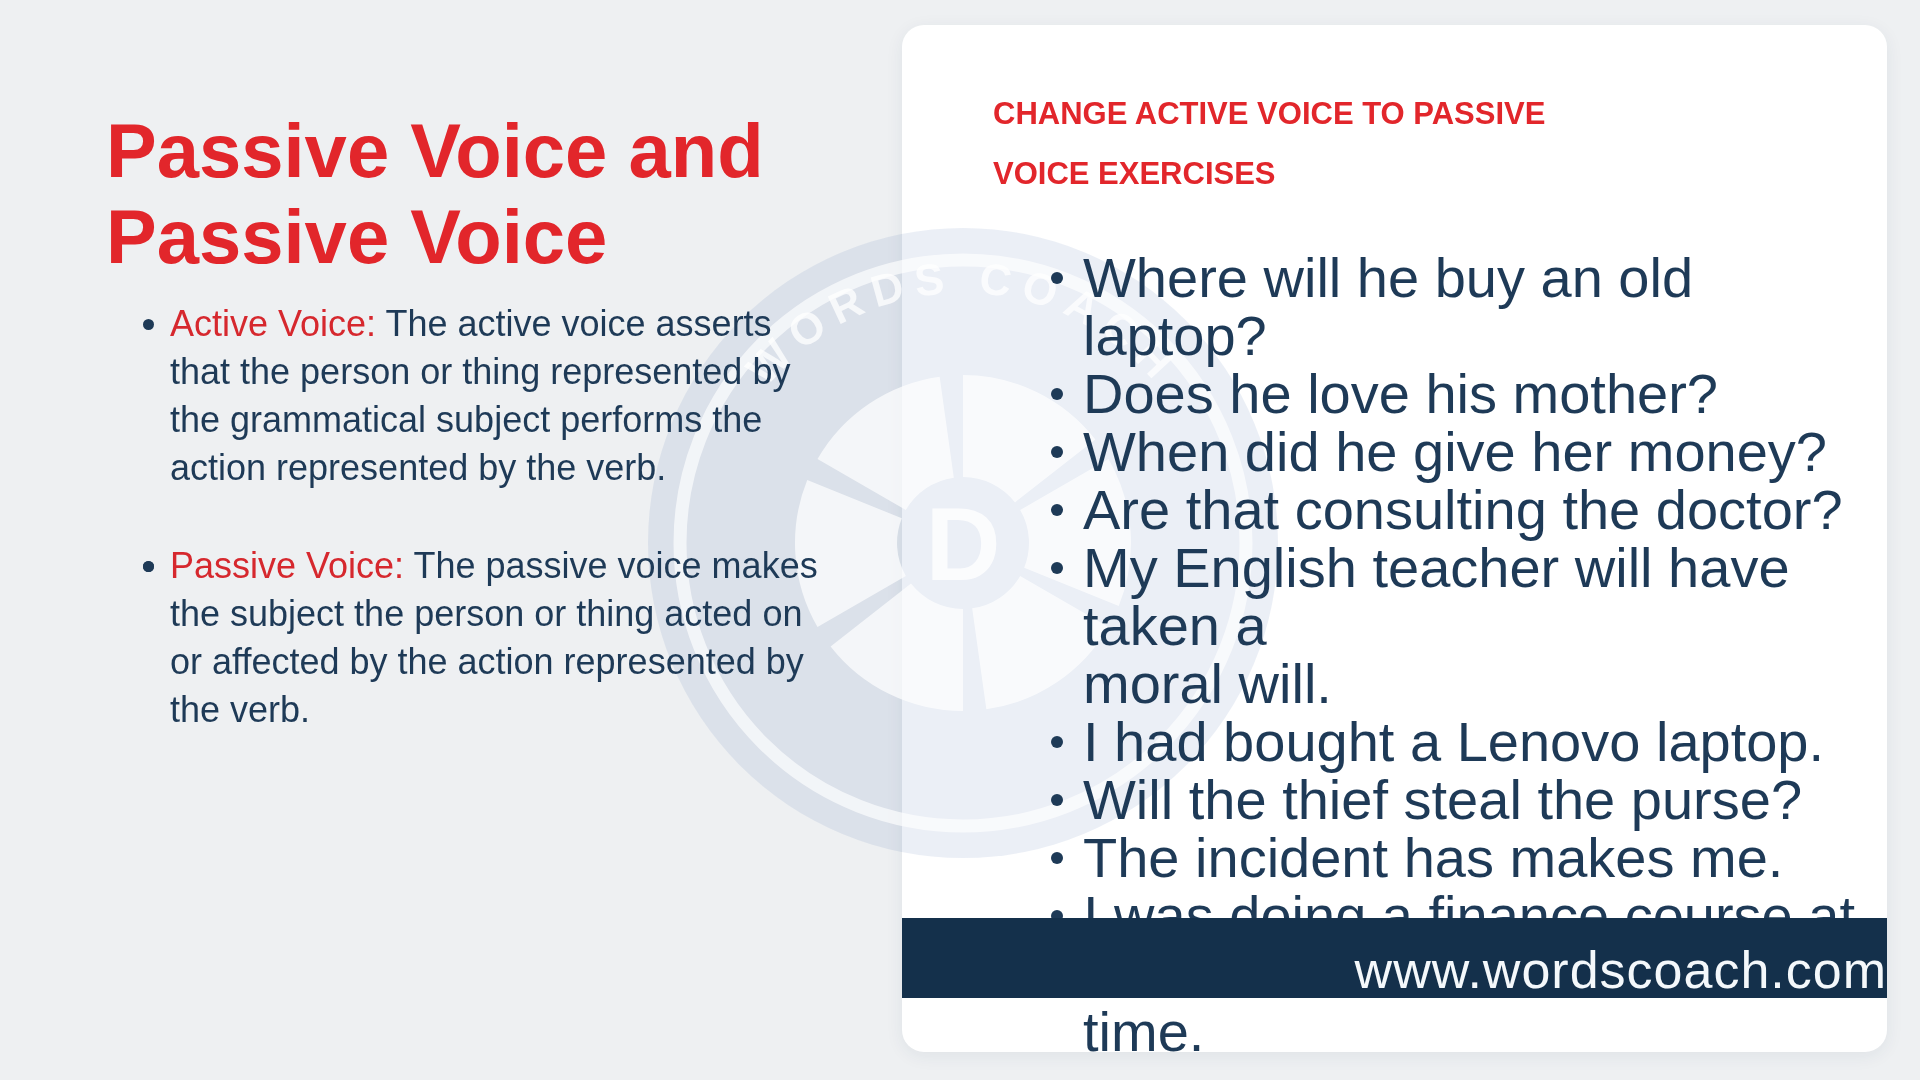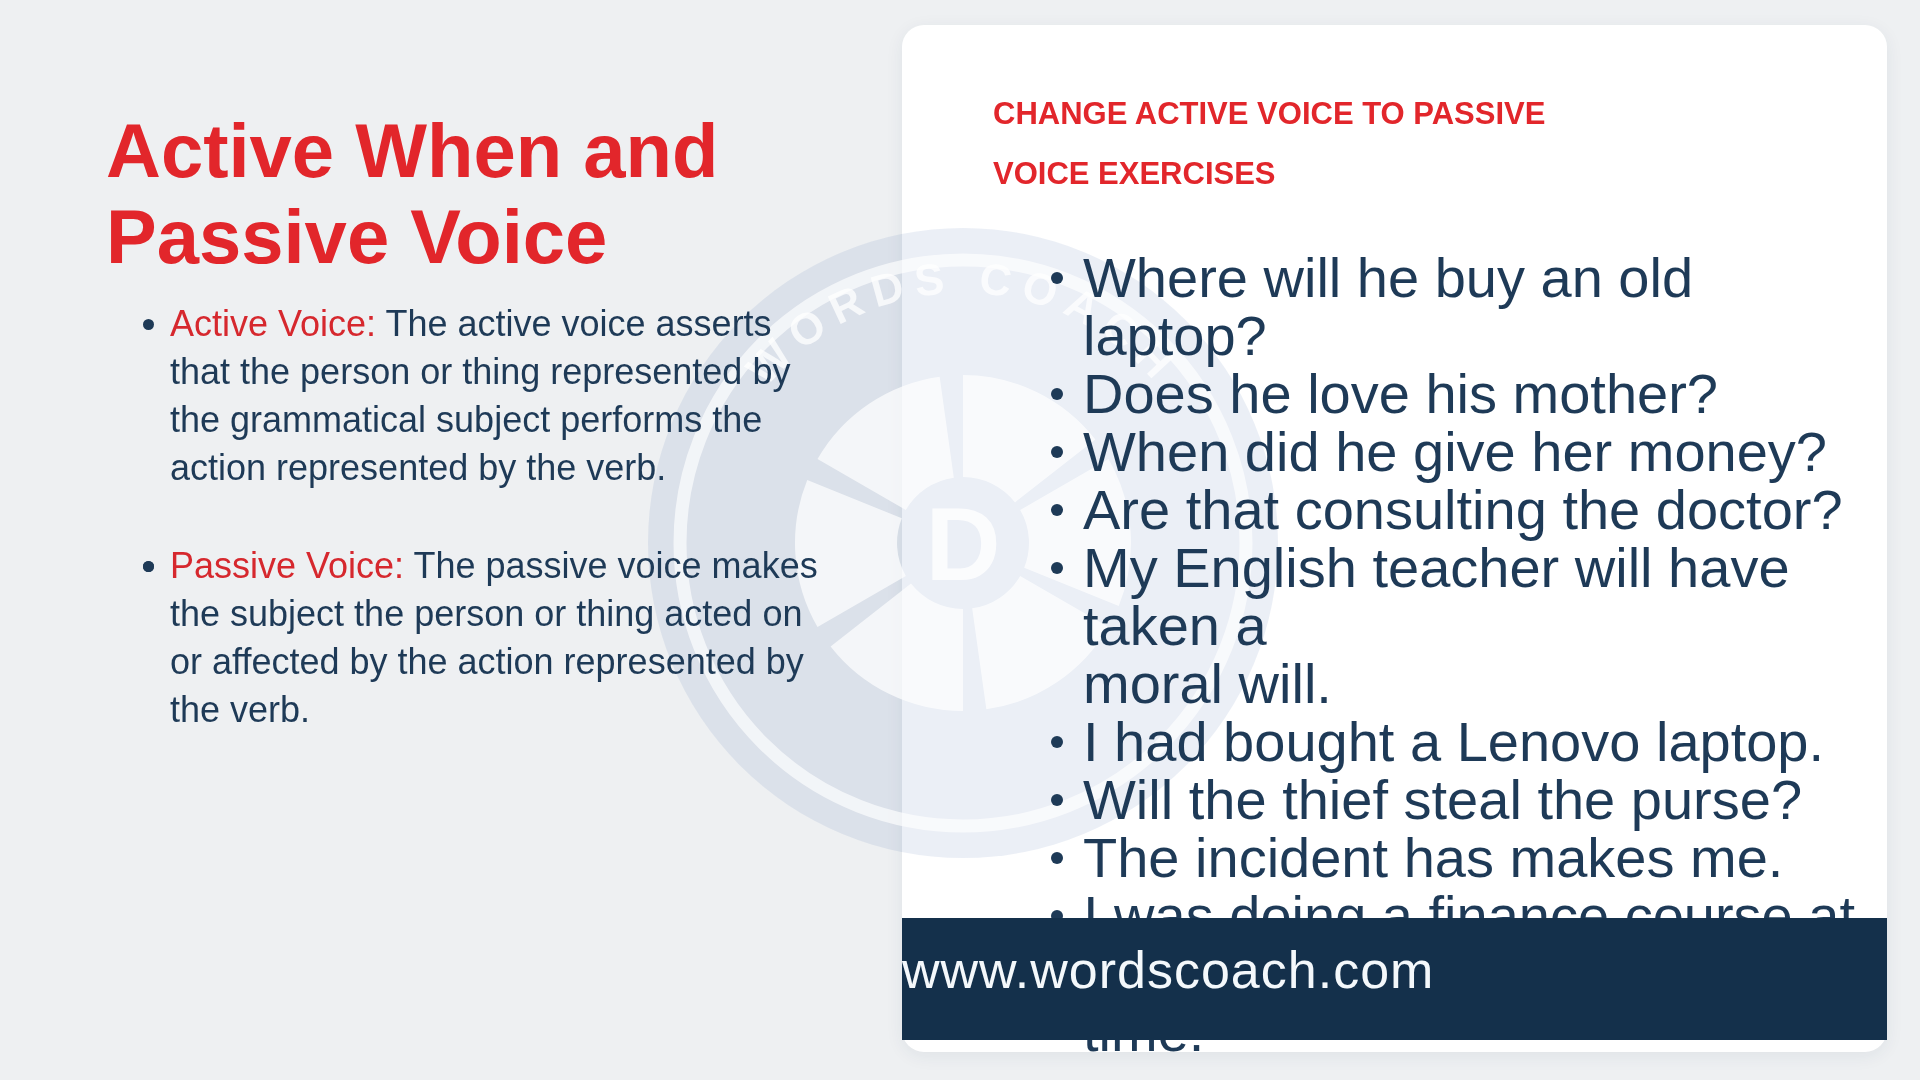--- a/index.html
+++ b/index.html
@@ -47,22 +47,22 @@
     margin:16px;padding:0;list-style:none;
     font-size:56px;line-height:58px;color:#1e3a57;
   }
   .ex-list li{position:relative;margin:0;padding:0;}
   .ex-list li .dot{
     position:absolute;left:-32px;top:23px;width:12px;height:12px;
     border-radius:50%;background:#1e3a57;
   }
   
   .footer-bar{
-    position:absolute;left:902px;top:918px;width:985px;height:122px;z-index:3;
-    background:#14304b;text-align:left;
+    position:absolute;left:902px;top:918px;width:985px;height:80px;z-index:3;
+    background:#14304b;text-align:right;
   }
   .footer-bar .url{
     font-size:52px;line-height:105px;color:#f4f8fb;letter-spacing:1px;
   }
   
   .watermark{
     position:absolute;left:648px;top:228px;width:630px;height:630px;
     z-index:1;pointer-events:none;
   }
 </style>
@@ -88,21 +88,21 @@
       <path d="M 315 147 A 168 168 0 0 1 447.4 211.6 L 367 274.4 A 66 66 0 0 0 315 249 Z" transform="rotate(240 315 315)"></path>
       <path d="M 315 147 A 168 168 0 0 1 447.4 211.6 L 367 274.4 A 66 66 0 0 0 315 249 Z" transform="rotate(300 315 315)"></path>
     </g>
     <text x="315" y="352" text-anchor="middle" font-size="104" font-weight="700" fill="rgba(255,255,255,0.80)" font-family="Liberation Sans, DejaVu Sans, sans-serif">D</text>
   </svg>
 
   <div class="card"></div>
 
   <div class="left-panel">
     <div class="page-title">
-      <div>Active When and</div>
+      <div>Passive Voice and</div>
       <div>Passive Voice</div>
     </div>
 
     <ul class="def-list">
       <li>
         <span class="dot"></span>
         <span class="lead">Active Voice:</span><span class="pre"> The active voice asserts
 that the person or thing represented by
 the grammatical subject performs the
 action represented by the verb.</span>

